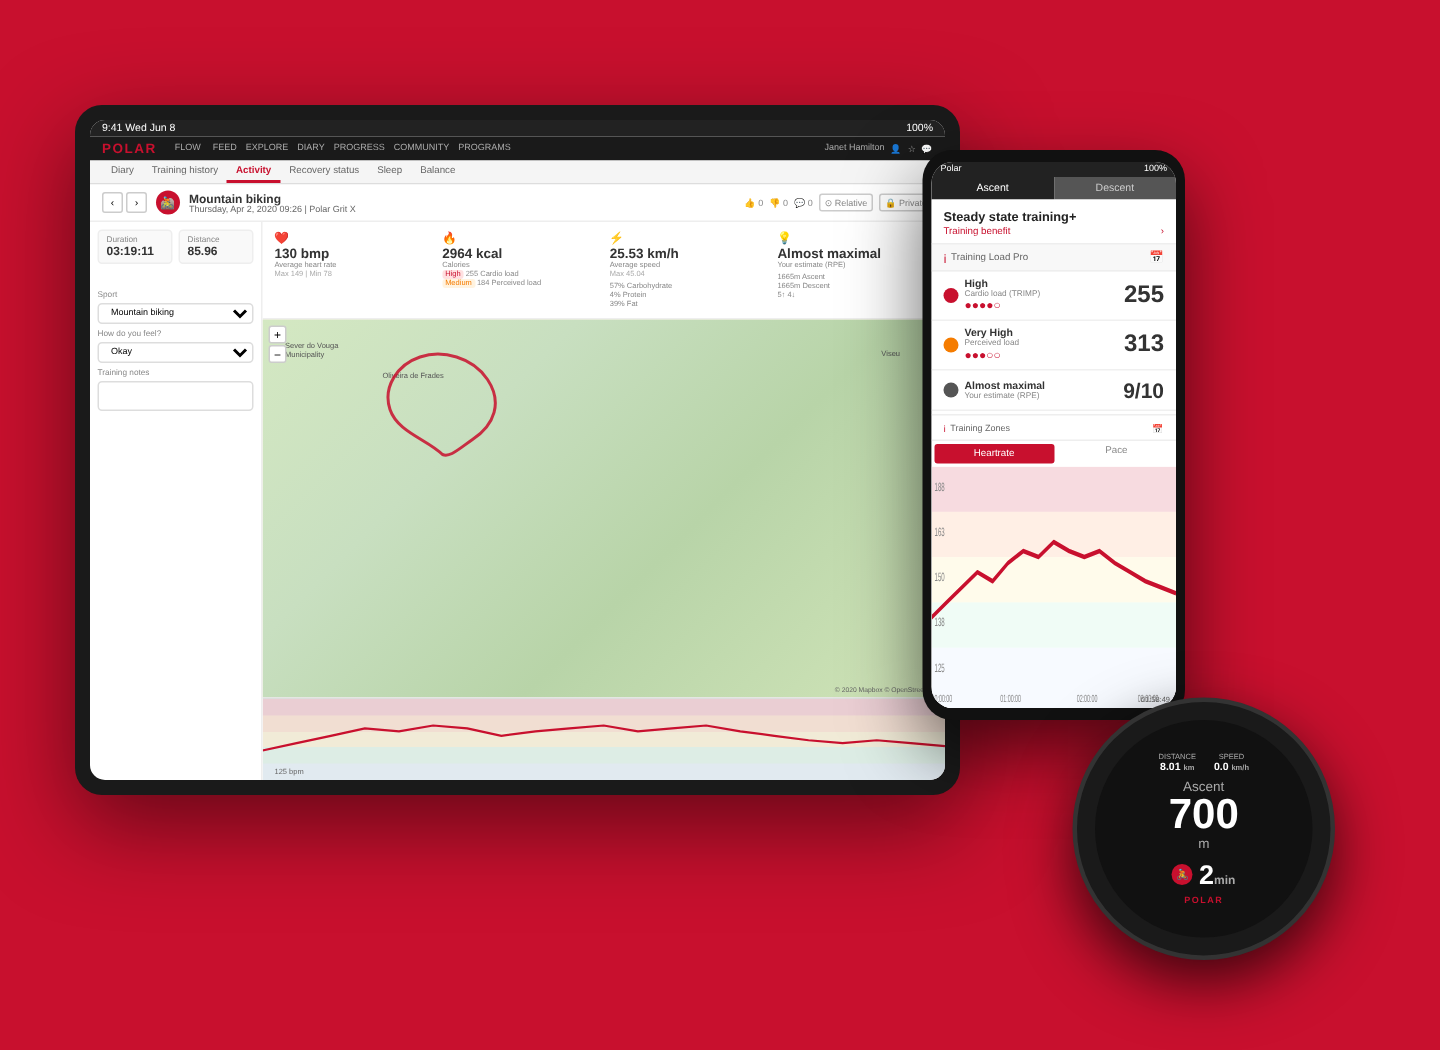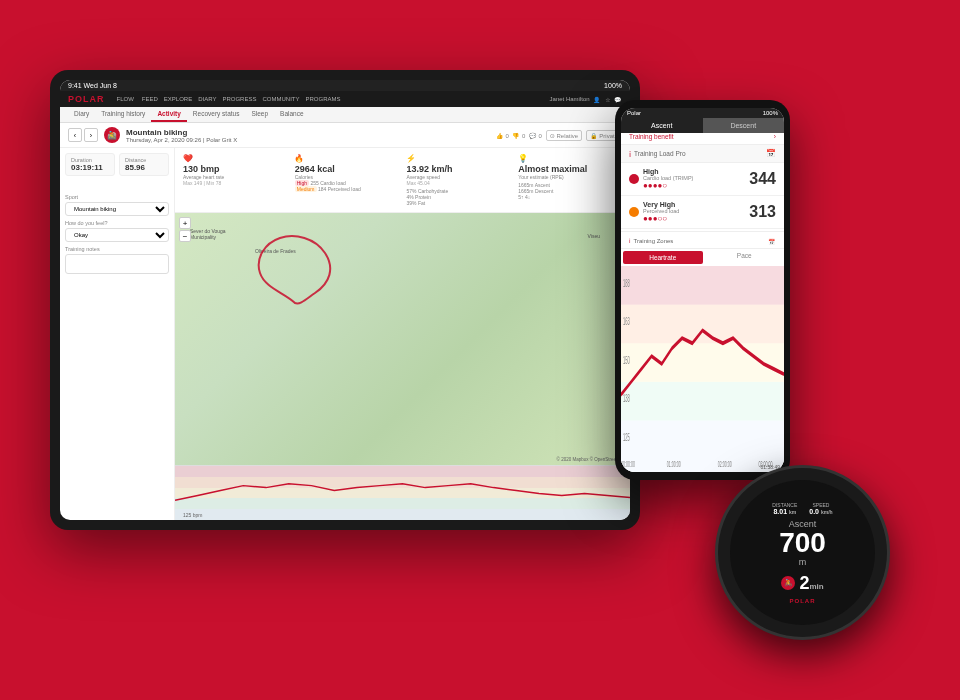--- a/index.html
+++ b/index.html
@@ -531,21 +531,21 @@
               <div class="stat-icon">🔥</div>
               <div class="stat-card-value">2964 kcal</div>
               <div class="stat-card-label">Calories</div>
               <div style="font-size:5px;color:#888;">
                 <span style="background:#ffe0e0;color:#c8102e;padding:0 2px;border-radius:2px;font-size:5px;">High</span> 255 Cardio load<br>
                 <span style="background:#fff3e0;color:#f57c00;padding:0 2px;border-radius:2px;font-size:5px;">Medium</span> 184 Perceived load
               </div>
             </div>
             <div class="stat-card">
               <div class="stat-icon">⚡</div>
-              <div class="stat-card-value">13.92 km/h</div>
+              <div class="stat-card-value">25.53 km/h</div>
               <div class="stat-card-label">Average speed</div>
               <div class="stat-card-sub">Max 45.04</div>
               <div style="font-size:5px;color:#888;margin-top:2px;">
                 <span>57% Carbohydrate</span><br>
                 <span>4% Protein</span><br>
                 <span>39% Fat</span>
               </div>
             </div>
             <div class="stat-card">
               <div class="stat-icon">💡</div>
@@ -605,53 +605,62 @@
         <span>100%</span>
       </div>
 
       <div class="phone-tab-bar">
         <div class="phone-tab active">Ascent</div>
         <div class="phone-tab inactive">Descent</div>
       </div>
 
       <div class="phone-content">
 
+        <div class="phone-section-title">Steady state training+</div>
         <div class="phone-section-sub">
           <span>Training benefit</span>
           <span>›</span>
         </div>
 
         <div class="training-load-header">
           <span style="display:flex;align-items:center;gap:3px;">
             <span style="color:#c8102e;font-size:8px;">ℹ</span>
             <span>Training Load Pro</span>
           </span>
           <span style="font-size:8px;">📅</span>
         </div>
 
         <div class="load-row">
           <div style="width:10px;height:10px;background:#c8102e;border-radius:50%;"></div>
           <div style="flex:1;">
             <div class="load-label">High</div>
             <div class="load-sub">Cardio load (TRIMP)</div>
             <div class="load-stars">●●●●○</div>
           </div>
-          <div class="load-value">344</div>
+          <div class="load-value">255</div>
         </div>
 
         <div class="load-row">
           <div style="width:10px;height:10px;background:#f57c00;border-radius:50%;"></div>
           <div style="flex:1;">
             <div class="load-label">Very High</div>
             <div class="load-sub">Perceived load</div>
             <div class="load-stars">●●●○○</div>
           </div>
           <div class="load-value">313</div>
         </div>
 
+        <div class="load-row">
+          <div style="width:10px;height:10px;background:#555;border-radius:50%;"></div>
+          <div style="flex:1;">
+            <div class="load-label">Almost maximal</div>
+            <div class="load-sub">Your estimate (RPE)</div>
+          </div>
+          <div class="load-value" style="font-size:14px;">9/10</div>
+        </div>
 
         <div style="height:1px;background:#eee;margin:2px 0;"></div>
         <div style="padding:3px 8px;font-size:6px;color:#666;display:flex;align-items:center;gap:3px;">
           <span style="color:#c8102e;">ℹ</span>
           <span>Training Zones</span>
           <span style="margin-left:auto;">📅</span>
         </div>
 
         <div class="phone-zone-tabs">
           <div class="zone-tab active">Heartrate</div>

